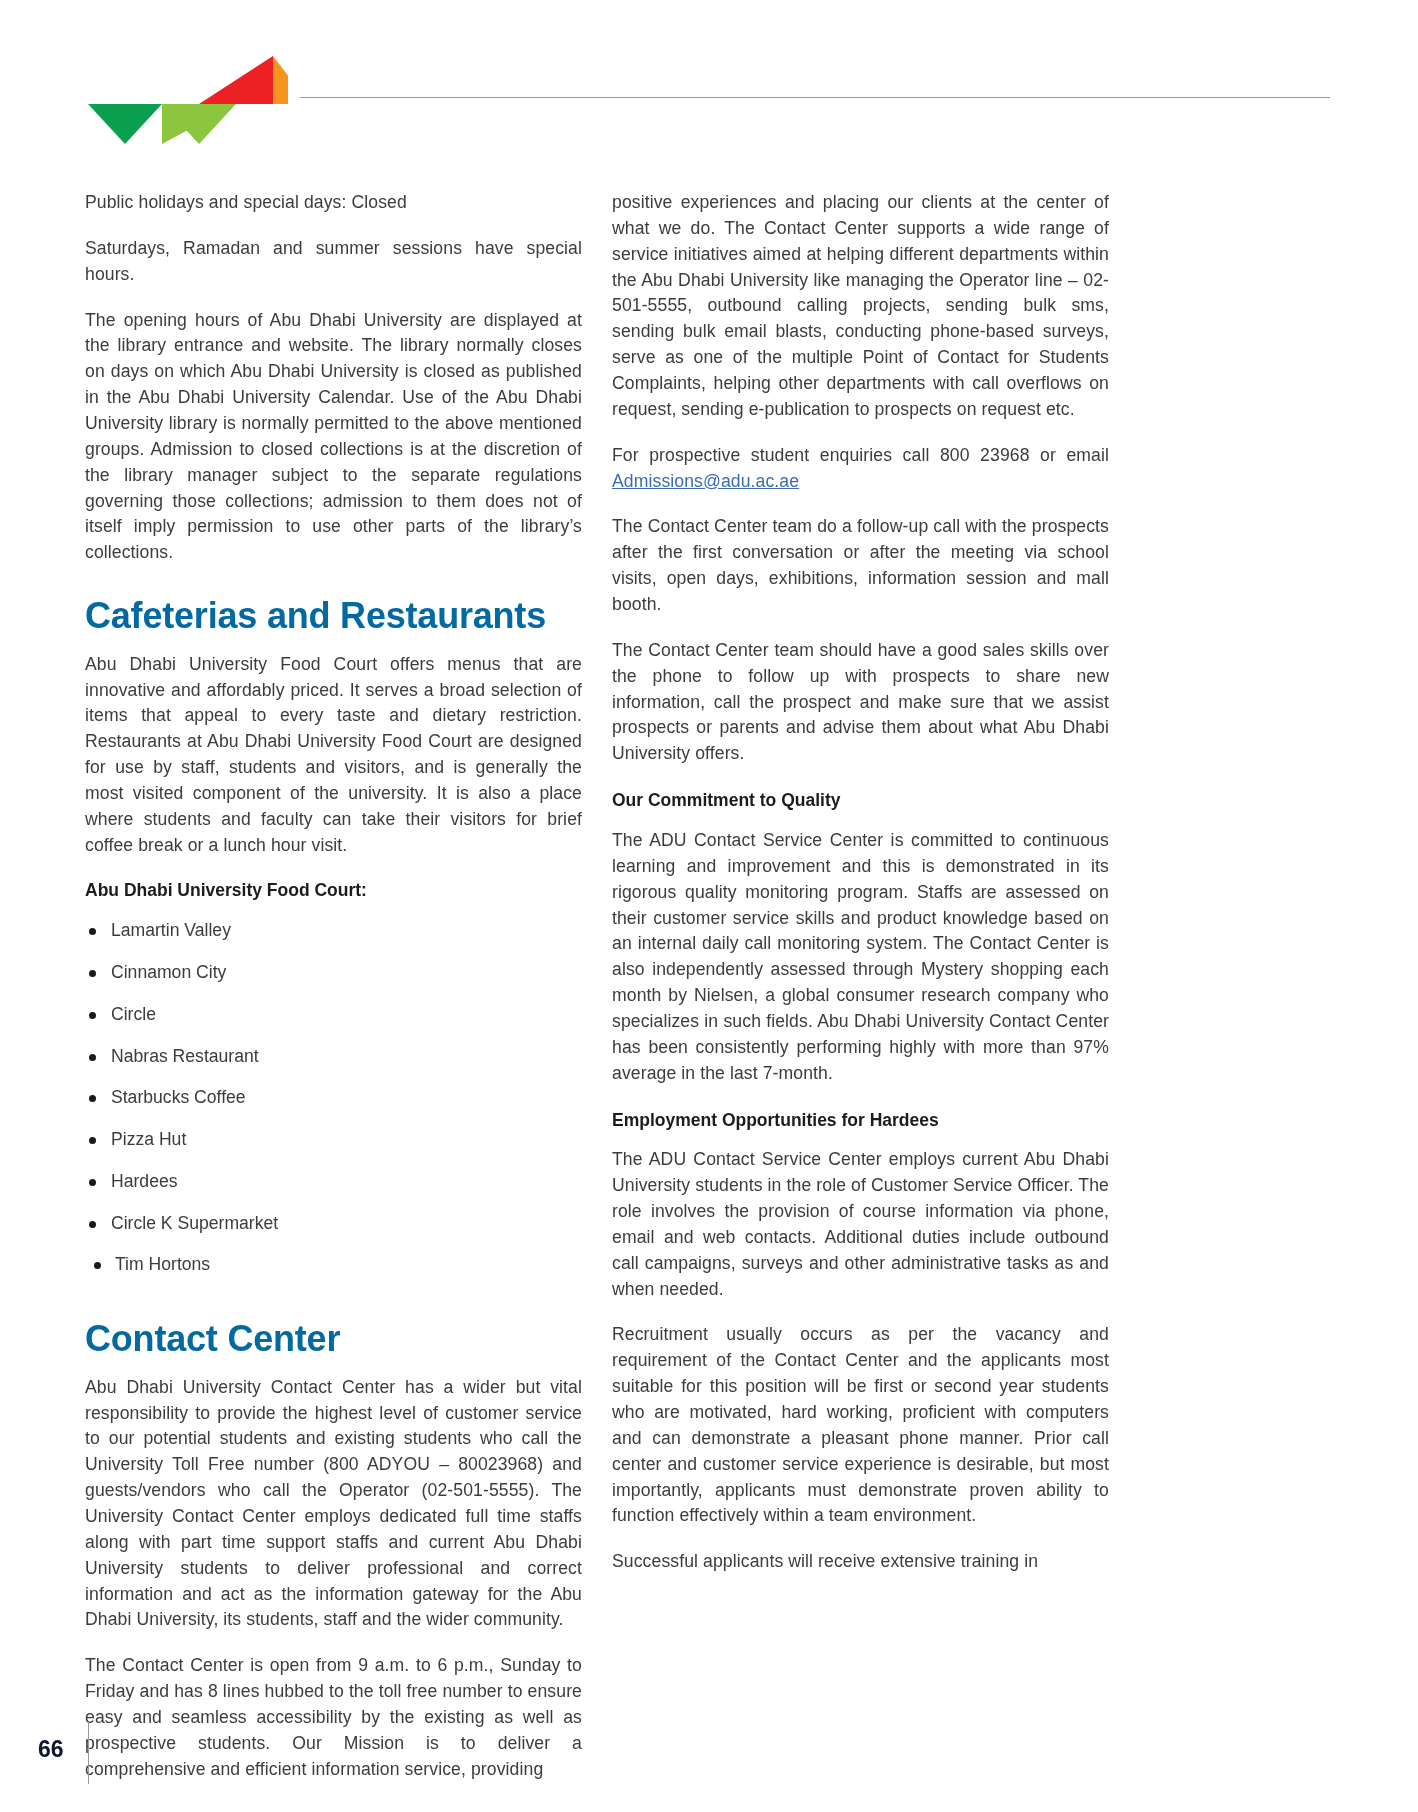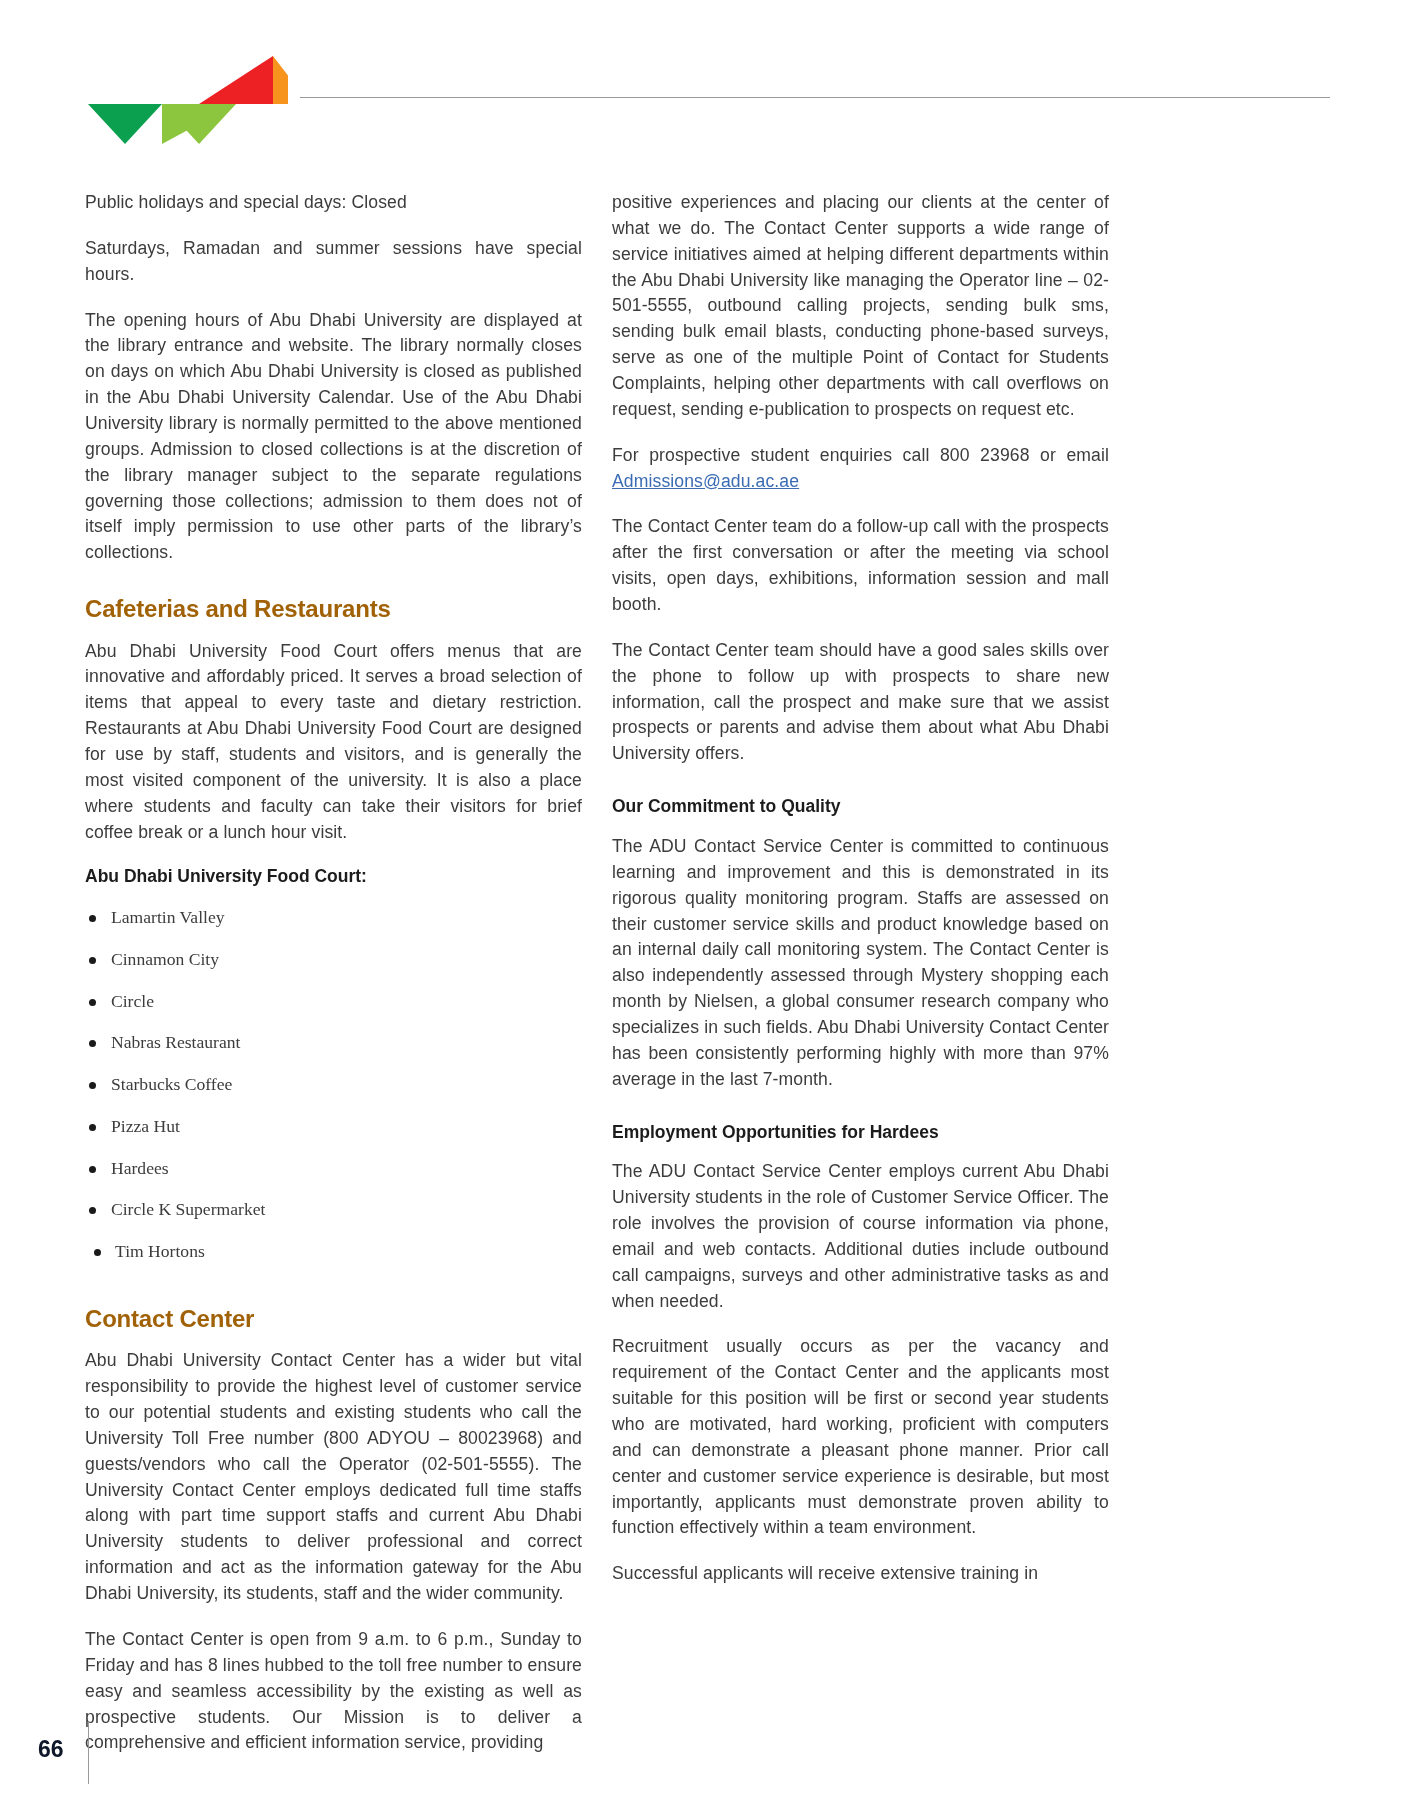--- a/index.html
+++ b/index.html
@@ -59,43 +59,42 @@
     font-size: 17.6px;
     line-height: 1.47;
     text-align: justify;
     color: #3c3c3c;
     font-weight: 400;
     letter-spacing: 0.1px;
   }
 
   h2.section {
     margin: 30px 0 16px 0;
-    font-size: 24px;
+    font-size: 36px;
     line-height: 1.1;
-    color: #a16207;
+    color: #0369a1;
     font-weight: bold;
     letter-spacing: -0.2px;
   }
   h2.section.tight-top { margin-top: 42px; }
 
   h3.sub {
-    margin: 28px 0 16px 0;
+    margin: 22px 0 16px 0;
     font-size: 17.5px;
     line-height: 1.3;
     color: #1c1c1c;
     font-weight: bold;
   }
   h3.sub.inline-bold { margin: 4px 0 18px 0; }
 
   
   .bullet-grid {
     position: relative;
     margin: 4px 0 6px 0;
     width: 497px;
-    font-family: Liberation Serif, serif;
   }
   .bullet-col {
     display: inline-block;
     vertical-align: top;
     width: 248px;
   }
   .bullet-item {
     position: relative;
     padding-left: 26px;
     font-size: 17.6px;

